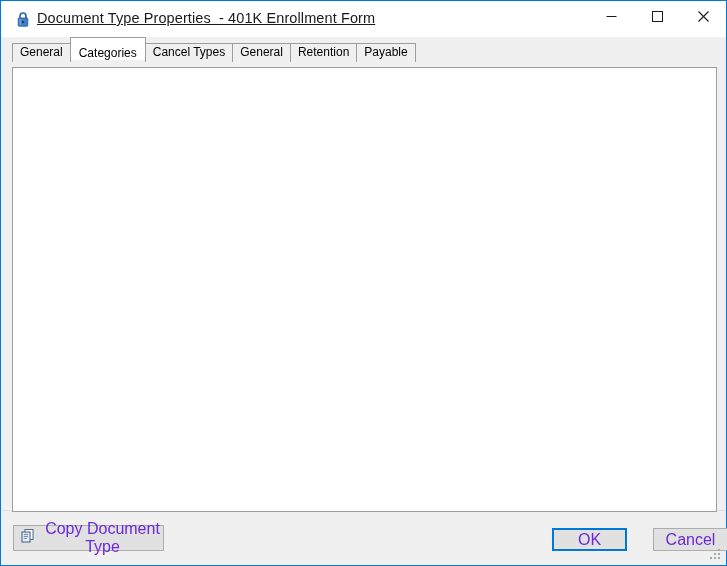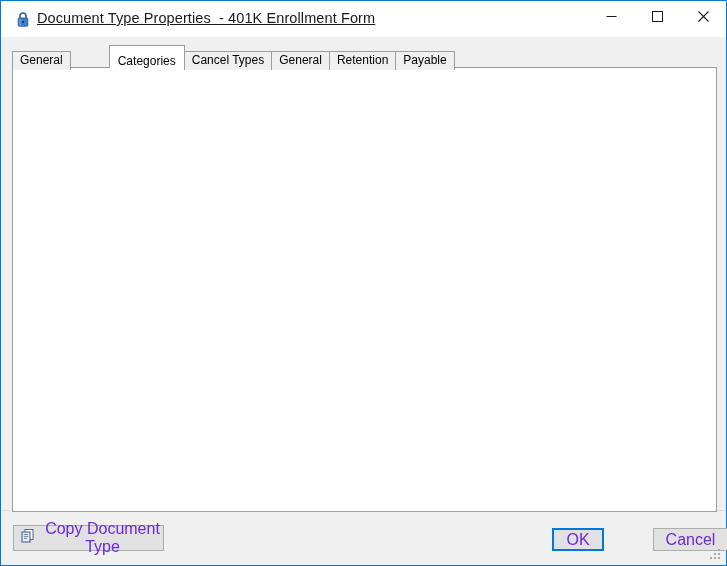--- a/index.html
+++ b/index.html
@@ -68,21 +68,21 @@
     cursor: default;
   }
   #btn-min { right: 92px; }
   #btn-max { right: 46px; }
   #btn-close { right: 0px; }
 
   
   #tabstrip {
     position: absolute;
     left: 11px;
-    top: 46px;
+    top: 38px;
     right: 11px;
     height: 21px;
     display: flex;
     align-items: flex-end;
     z-index: 3;
     text-align: center;
   }
   .tab {
     box-sizing: border-box;
     height: 19px;
@@ -98,21 +98,20 @@
     position: relative;
     top: 2px;
   }
   .tab.selected {
     background: #ffffff;
     height: 23px;
     line-height: 21px;
     top: 0px;
     z-index: 5;
     padding: 5px 8px;
-    margin-left: 39px;
   }
 
   
   #tabpanel {
     position: absolute;
     left: 11px;
     top: 66px;
     width: 705px;
     height: 445px;
     box-sizing: border-box;
@@ -242,21 +241,21 @@
     top: 524px;
     width: 151px;
     height: 26px;
     justify-content: flex-start;
     padding-left: 6px;
     gap: 6px;
   }
   #btn-ok {
     left: 551px;
     top: 527px;
-    width: 52px;
+    width: 75px;
     height: 23px;
     background: #e1e1e1;
     border: 2px solid #0078d7;
   }
   #btn-cancel {
     left: 652px;
     top: 527px;
     width: 75px;
     height: 23px;
   }

